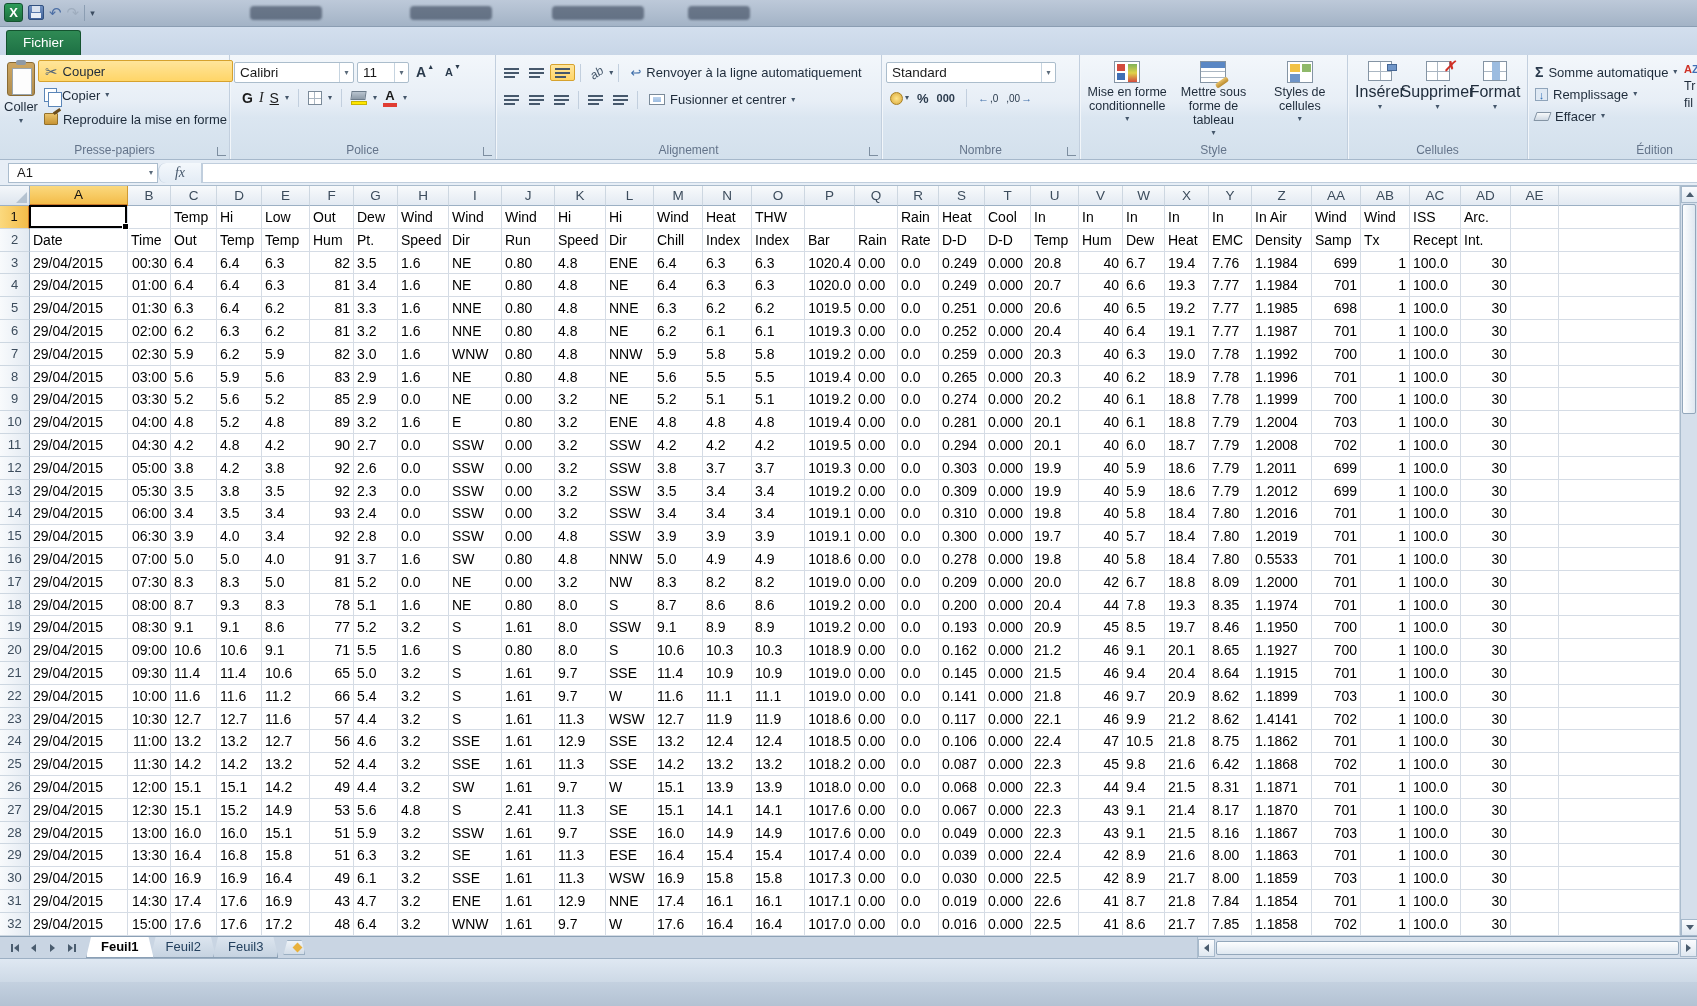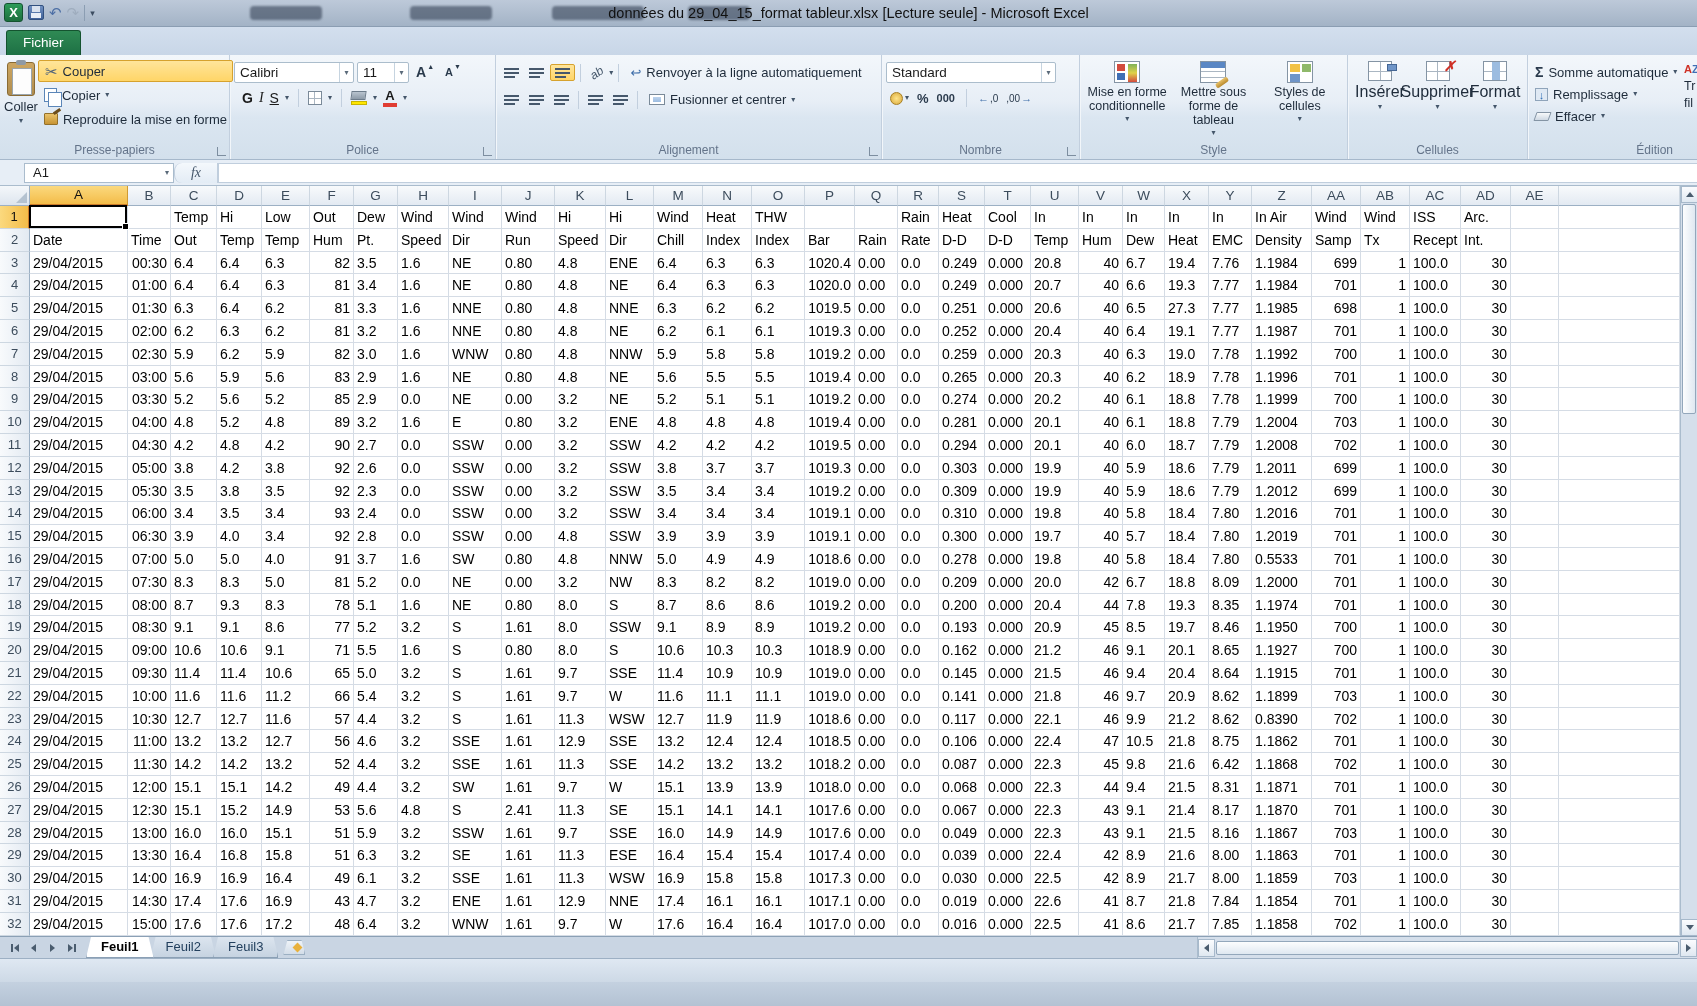--- a/index.html
+++ b/index.html
@@ -106,21 +106,21 @@
   .ic-cells .mid{position:absolute;left:8px;top:0;width:8px;height:100%;background:#9cbce0;}
   .edit-col .smbtn{height:20px;padding:0 3px;}
   .ic-sigma{font-size:14px;font-weight:bold;color:#2a3a4c;}
   .ic-filldown{width:13px;height:13px;background:#dfe9f4;border:1px solid #8fa4ba;color:#2e6db5;font-size:11px;line-height:12px;text-align:center;font-weight:bold;}
   .ic-eraser{width:15px;height:9px;background:linear-gradient(#f7f9fb,#cfd9e3);border:1px solid #8494a4;transform:skewX(-20deg);border-radius:1px;}
   .sortclip{position:absolute;right:0;top:6px;width:13px;overflow:hidden;font-size:12.5px;color:#1e2b3a;line-height:17px;}
   .sortclip .az{color:#cf3126;font-weight:bold;font-size:11px;}
   .sortclip .az b{color:#3f6fb5;}
 
   
-  .fbar{position:absolute;left:0;top:160px;width:1697px;height:26px;background:#e7eef6;border-bottom:1px solid #aabccd;display:flex;align-items:center;padding-left:16px;}
+  .fbar{position:absolute;left:0;top:160px;width:1697px;height:26px;background:#e7eef6;border-bottom:1px solid #aabccd;display:flex;align-items:center;}
   .namebox{width:150px;height:20px;background:#fff;border:1px solid #aabccd;margin-left:8px;display:flex;align-items:center;font-size:13px;padding-left:8px;}
   .namebox .combo-arrow{margin-left:auto;font-size:8px;color:#5a6a7a;padding-right:4px;}
   .fx{width:44px;text-align:center;font-size:14px;font-style:italic;font-family:"Liberation Serif",serif;color:#44566a;
       border-left:1px solid #c0cedd;border-right:1px solid #c0cedd;height:20px;line-height:20px;background:linear-gradient(#f4f8fc,#e3ecf5);border-radius:8px 0 0 8px;}
   .finput{flex:1;height:20px;background:#fff;border:1px solid #c0cedd;border-right:none;font-size:13px;padding:0 4px;line-height:20px;}
 
   
   .sheet{position:absolute;left:0;top:186px;width:1680px;height:750px;background:#fff;overflow:hidden;}
   .gr{display:flex;}
   .corner{width:30px;height:20px;background:linear-gradient(#f4f7fa,#dde5ee);border-right:1px solid #9cb0c4;border-bottom:1px solid #9cb0c4;position:relative;}
@@ -179,21 +179,20 @@
       <span class="undo-glyph">↶</span>
       <span class="redo-glyph">↷</span>
       <span class="qat-caret">▾</span>
     </div>
     <div class="smudges">
       <span style="left:250px;width:72px"></span>
       <span style="left:410px;width:82px"></span>
       <span style="left:552px;width:92px"></span>
       <span style="left:688px;width:62px"></span>
     </div>
-    <div class="title-text">données du 29_04_15_format tableur.xlsx  [Lecture seule] - Microsoft Excel</div>
   </div>
 
   <div class="tabrow">
     <div class="tabs">
       <span class="tab-file">Fichier</span>
     </div>
   </div>
 
   <div class="ribbon">
 
@@ -630,21 +629,21 @@
           <div class="cell left" style="width:49px;height:22.8px;line-height:22.4px">6.2</div>
           <div class="cell left" style="width:53px;height:22.8px;line-height:22.4px">6.2</div>
           <div class="cell right" style="width:50px;height:22.8px;line-height:22.4px">1019.5</div>
           <div class="cell left" style="width:43px;height:22.8px;line-height:22.4px">0.00</div>
           <div class="cell left" style="width:41px;height:22.8px;line-height:22.4px">0.0</div>
           <div class="cell left" style="width:46px;height:22.8px;line-height:22.4px">0.251</div>
           <div class="cell left" style="width:46px;height:22.8px;line-height:22.4px">0.000</div>
           <div class="cell left" style="width:48px;height:22.8px;line-height:22.4px">20.6</div>
           <div class="cell right" style="width:44px;height:22.8px;line-height:22.4px">40</div>
           <div class="cell left" style="width:42px;height:22.8px;line-height:22.4px">6.5</div>
-          <div class="cell left" style="width:44px;height:22.8px;line-height:22.4px">27.3</div>
+          <div class="cell left" style="width:44px;height:22.8px;line-height:22.4px">19.2</div>
           <div class="cell left" style="width:43px;height:22.8px;line-height:22.4px">7.77</div>
           <div class="cell left" style="width:60px;height:22.8px;line-height:22.4px">1.1985</div>
           <div class="cell right" style="width:49px;height:22.8px;line-height:22.4px">698</div>
           <div class="cell right" style="width:49px;height:22.8px;line-height:22.4px">1</div>
           <div class="cell left" style="width:51px;height:22.8px;line-height:22.4px">100.0</div>
           <div class="cell right" style="width:50px;height:22.8px;line-height:22.4px">30</div>
           <div class="cell left" style="width:48px;height:22.8px;line-height:22.4px"></div>
           <div class="cell left" style="width:121px;height:22.8px;line-height:22.4px"></div>
         </div>
         <div class="gr">
@@ -1262,21 +1261,21 @@
           <div class="cell right" style="width:50px;height:22.8px;line-height:22.4px">1018.6</div>
           <div class="cell left" style="width:43px;height:22.8px;line-height:22.4px">0.00</div>
           <div class="cell left" style="width:41px;height:22.8px;line-height:22.4px">0.0</div>
           <div class="cell left" style="width:46px;height:22.8px;line-height:22.4px">0.117</div>
           <div class="cell left" style="width:46px;height:22.8px;line-height:22.4px">0.000</div>
           <div class="cell left" style="width:48px;height:22.8px;line-height:22.4px">22.1</div>
           <div class="cell right" style="width:44px;height:22.8px;line-height:22.4px">46</div>
           <div class="cell left" style="width:42px;height:22.8px;line-height:22.4px">9.9</div>
           <div class="cell left" style="width:44px;height:22.8px;line-height:22.4px">21.2</div>
           <div class="cell left" style="width:43px;height:22.8px;line-height:22.4px">8.62</div>
-          <div class="cell left" style="width:60px;height:22.8px;line-height:22.4px">0.8390</div>
+          <div class="cell left" style="width:60px;height:22.8px;line-height:22.4px">1.4141</div>
           <div class="cell right" style="width:49px;height:22.8px;line-height:22.4px">702</div>
           <div class="cell right" style="width:49px;height:22.8px;line-height:22.4px">1</div>
           <div class="cell left" style="width:51px;height:22.8px;line-height:22.4px">100.0</div>
           <div class="cell right" style="width:50px;height:22.8px;line-height:22.4px">30</div>
           <div class="cell left" style="width:48px;height:22.8px;line-height:22.4px"></div>
           <div class="cell left" style="width:121px;height:22.8px;line-height:22.4px"></div>
         </div>
         <div class="gr">
           <div class="rh" style="height:22.8px;line-height:22.8px">24</div>
           <div class="cell left" style="width:98px;height:22.8px;line-height:22.4px">29/04/2015</div>

